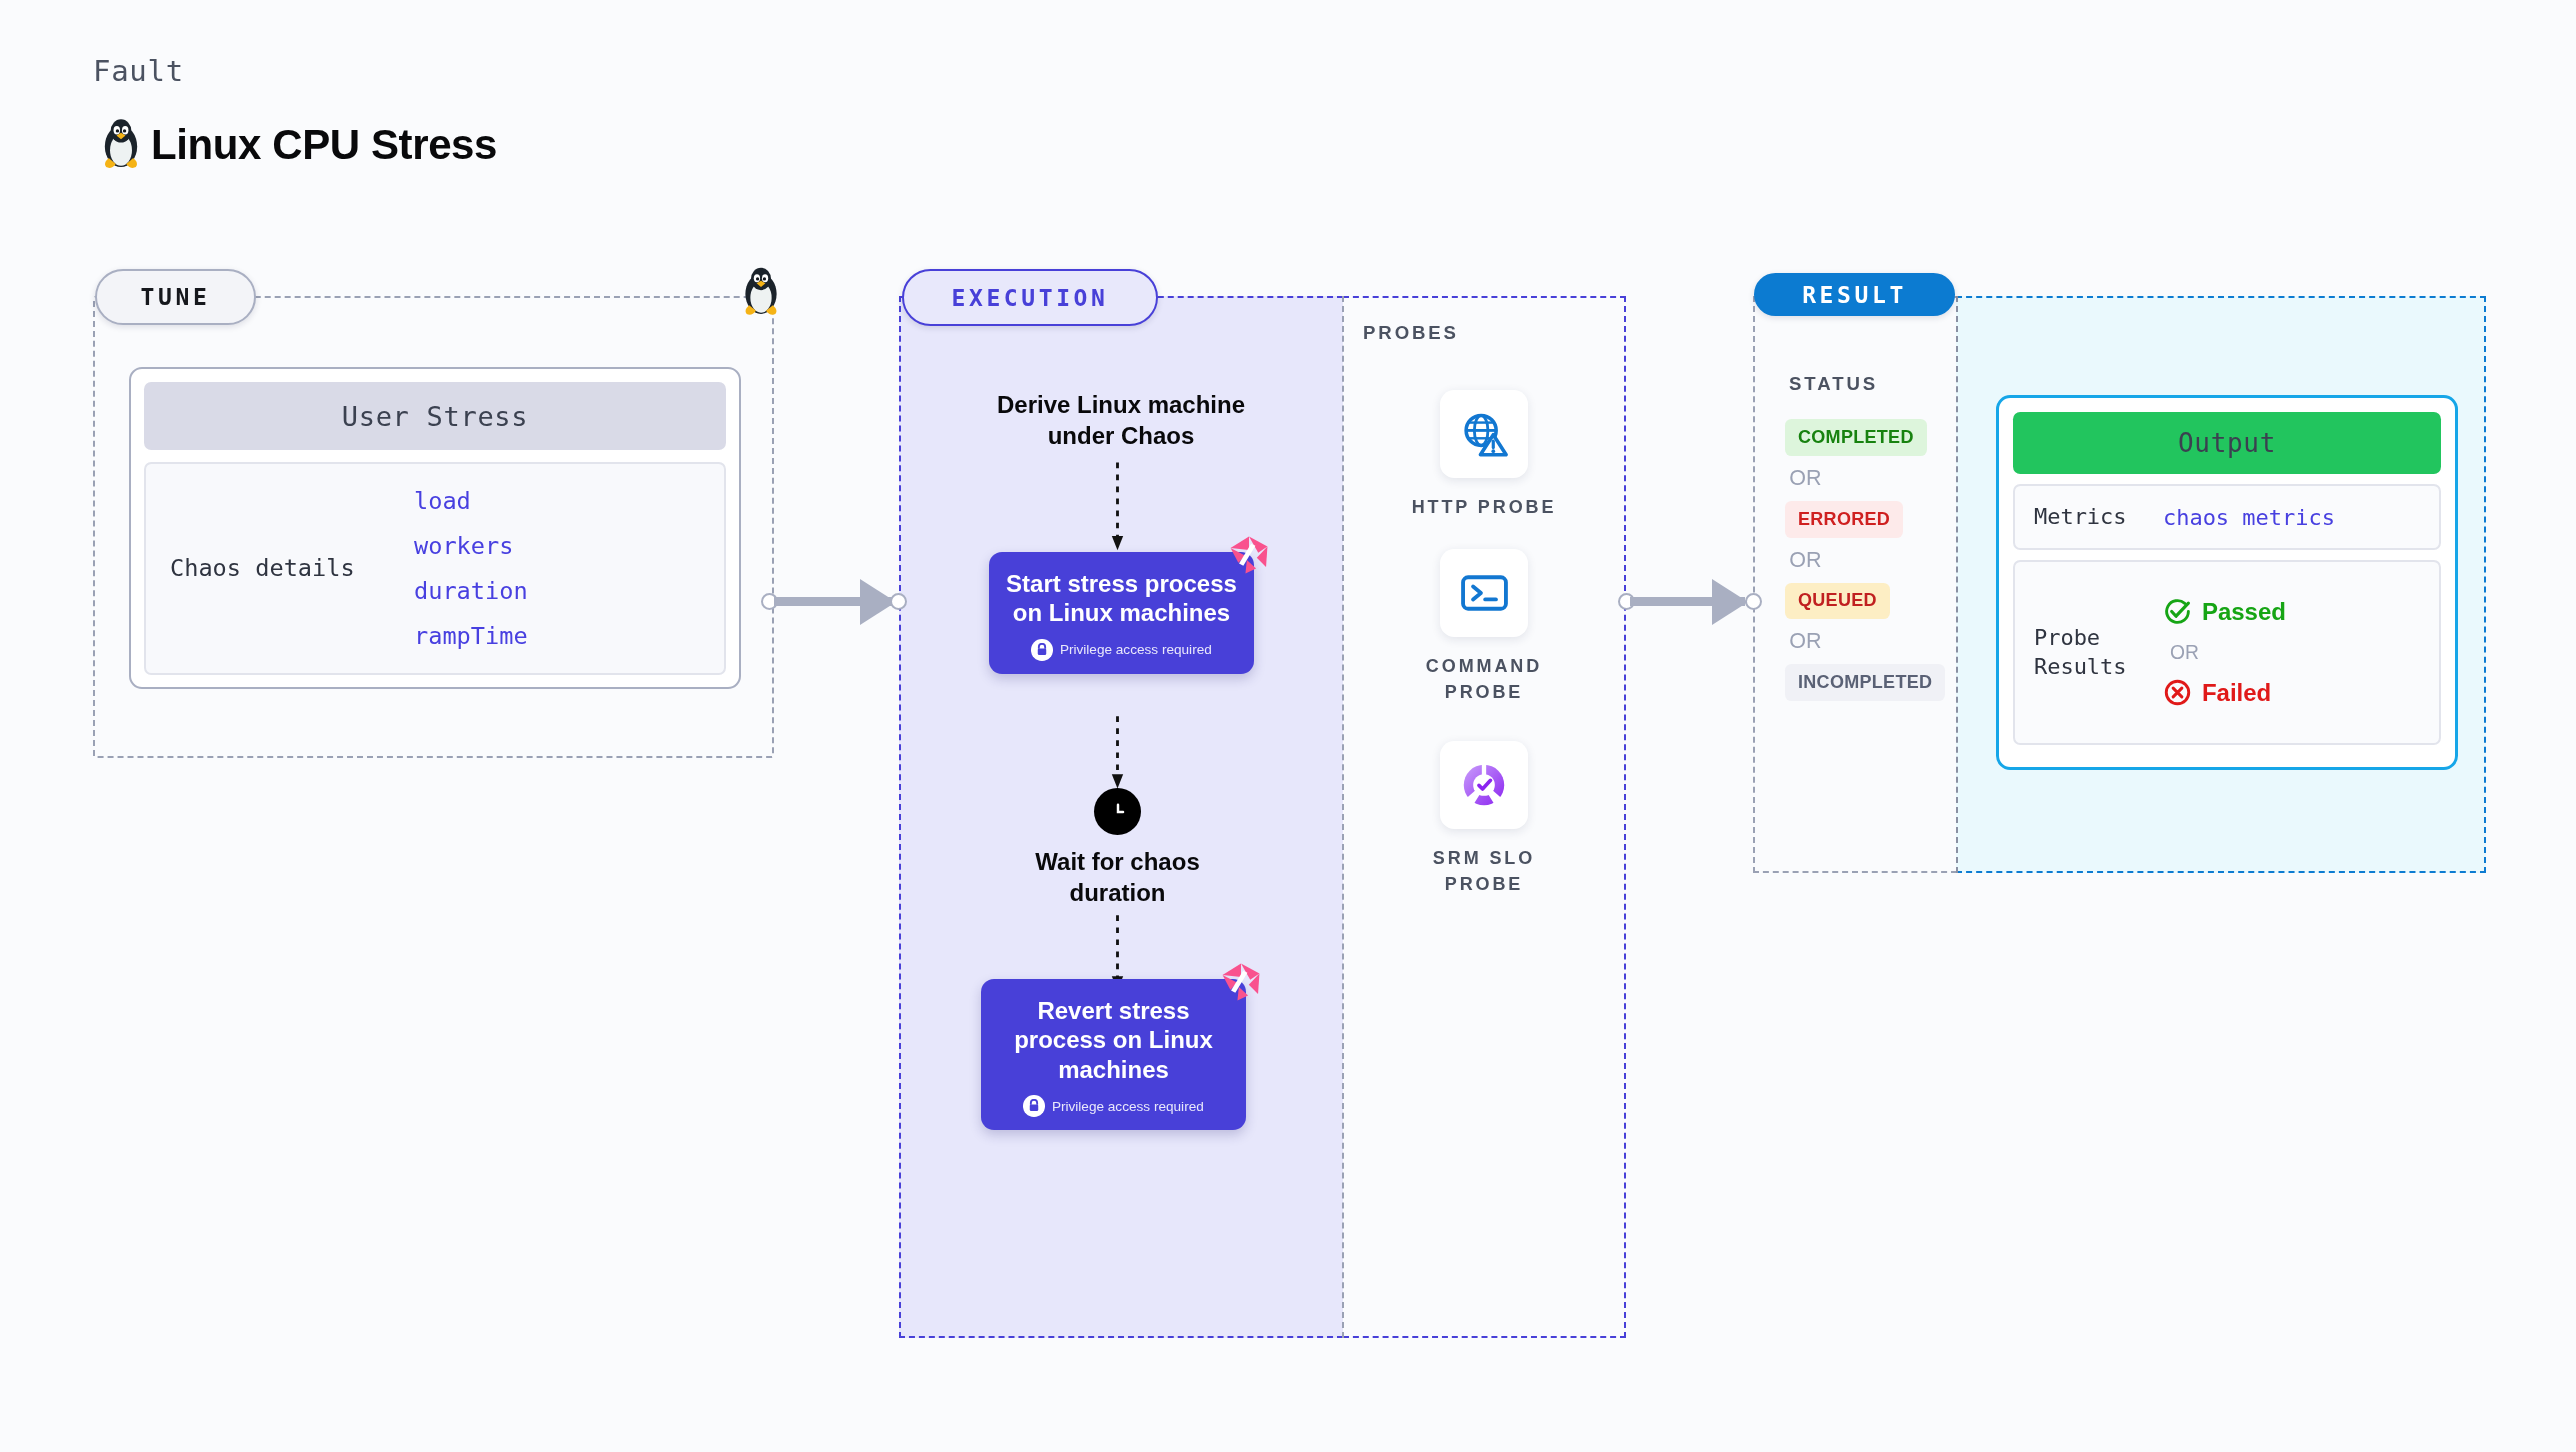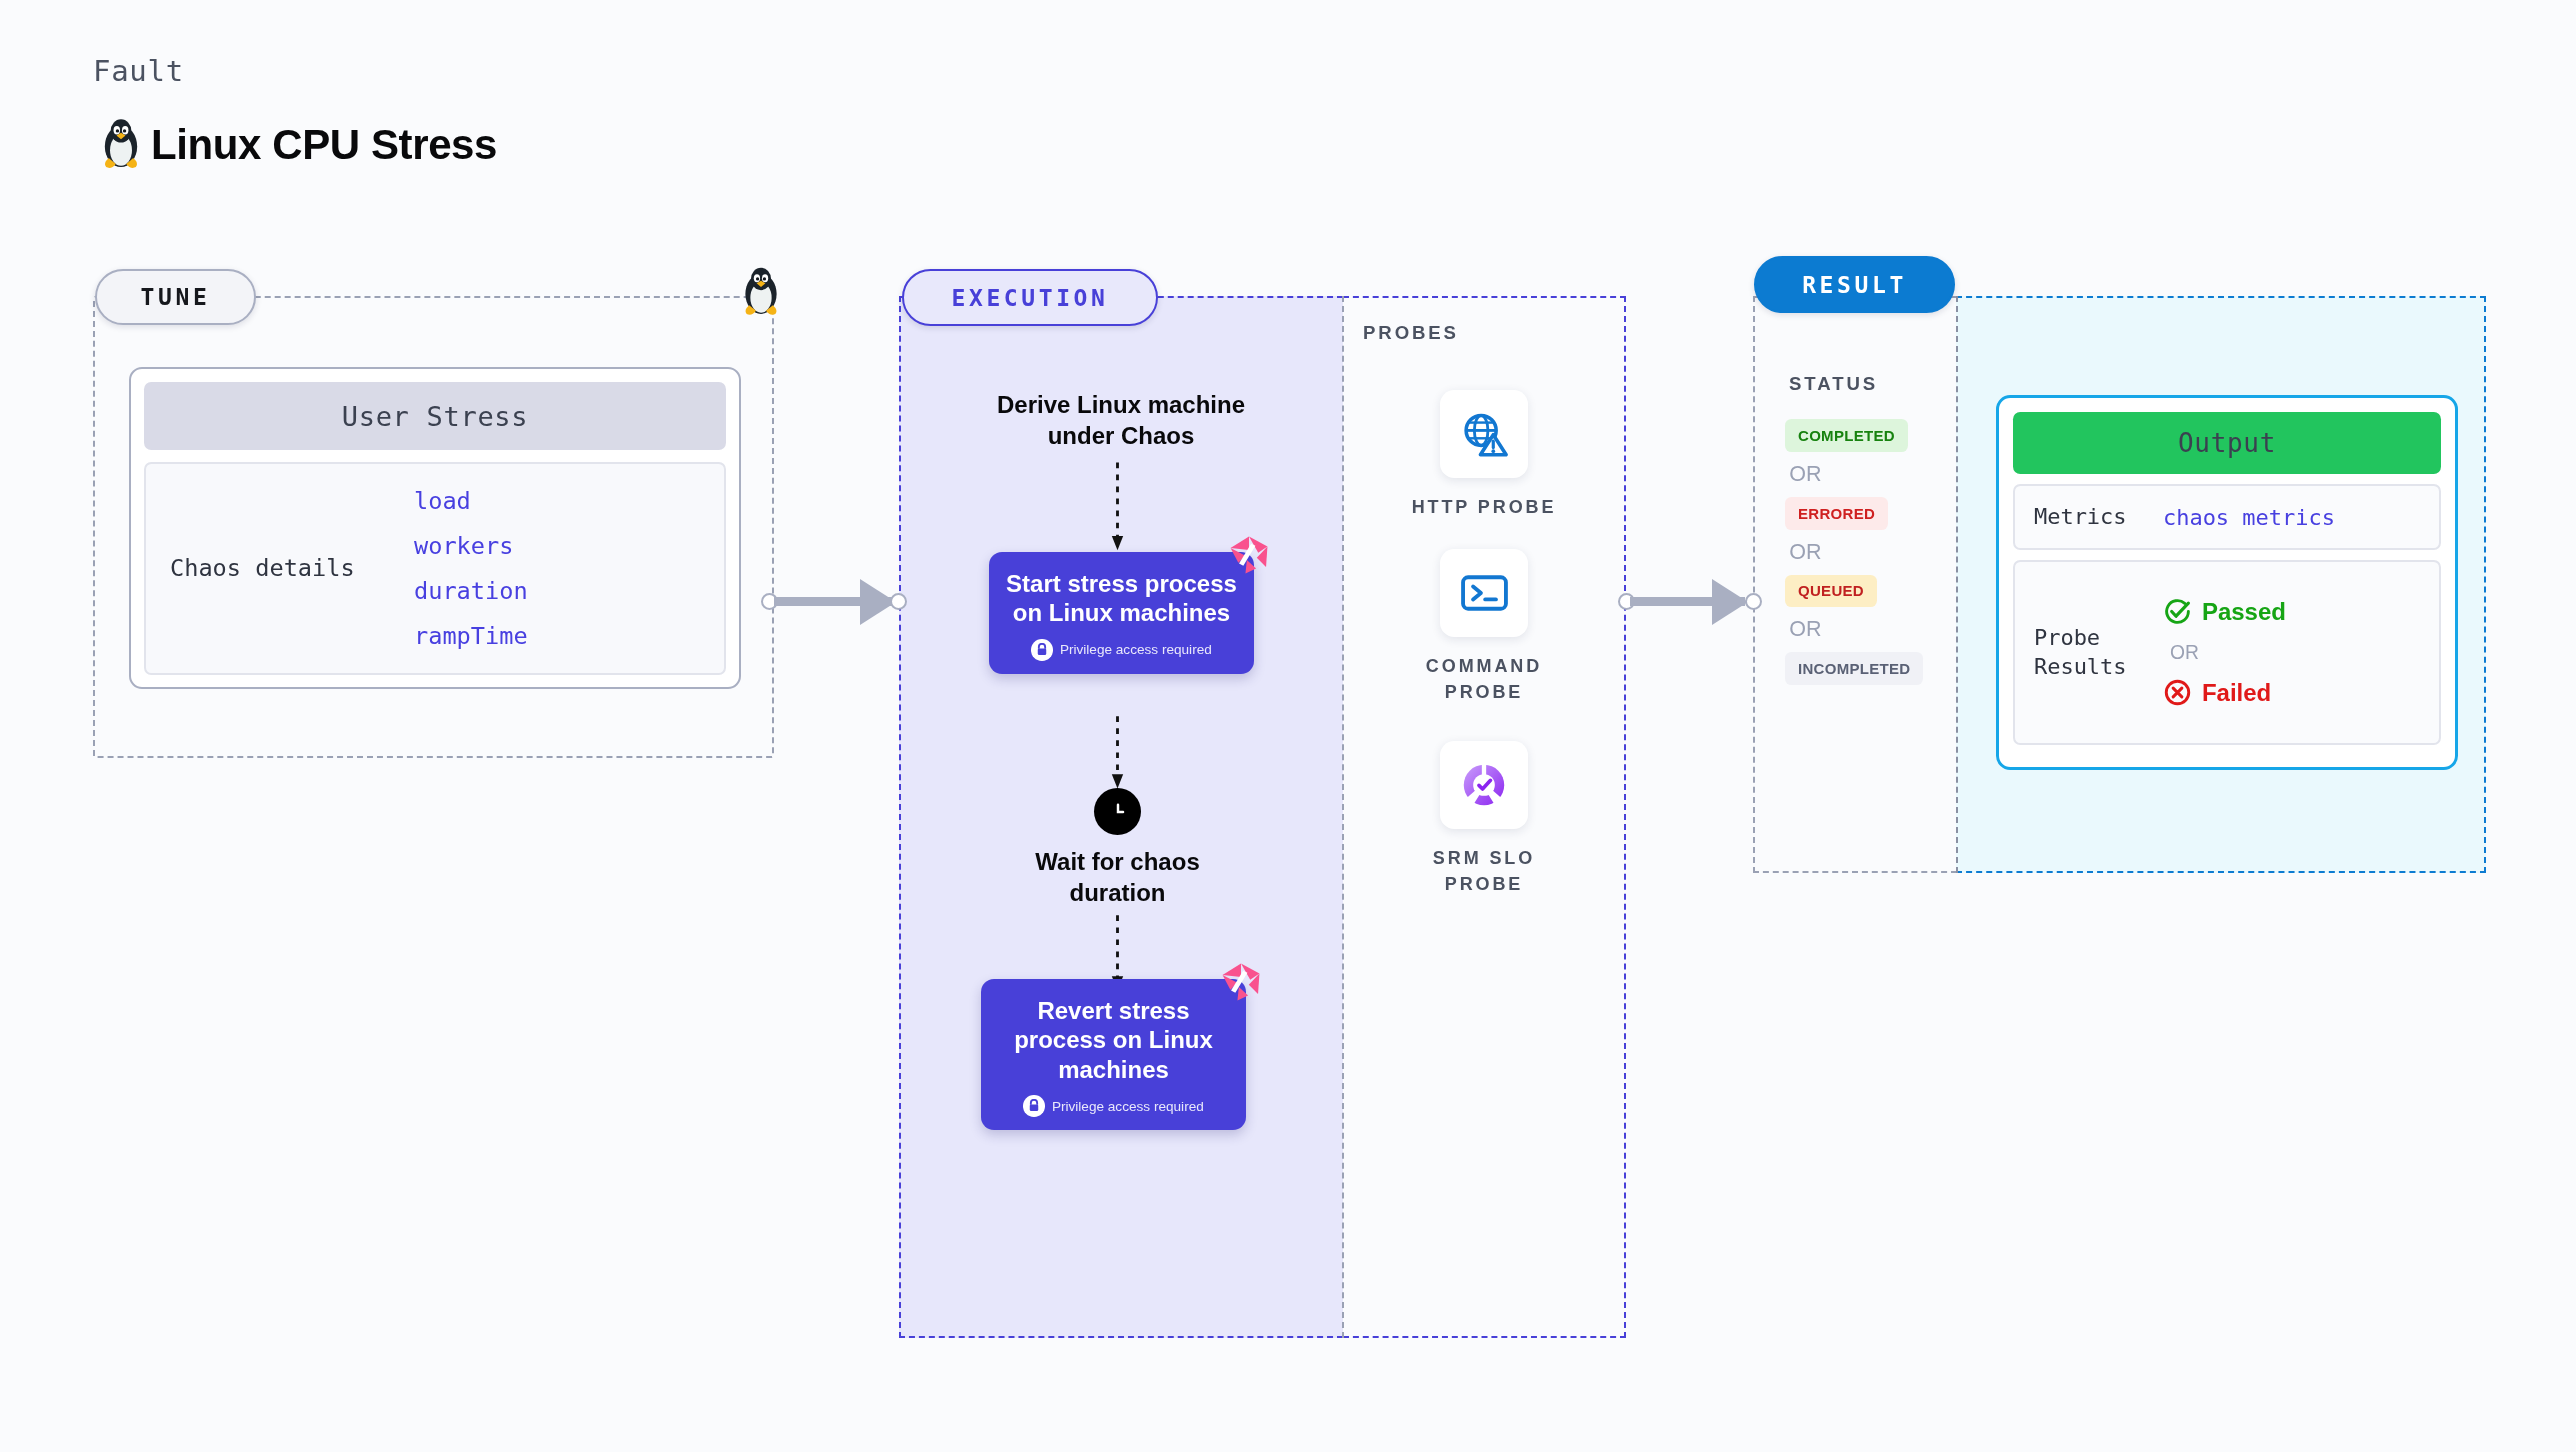--- a/index.html
+++ b/index.html
@@ -32,21 +32,21 @@
   }
   .pill-tune {
     left: 95px; top: 269px; width: 161px; height: 56px;
     background: #f3f4f8; border: 2.1px solid #a9afc2; color: #16181d; font-size: 23px;
   }
   .pill-exec {
     left: 902px; top: 269px; width: 256px; height: 57px;
     background: #e8e8fb; border: 2.1px solid #4840d8; color: #4840d8; font-size: 23px;
   }
   .pill-result {
-    left: 1754px; top: 256px; width: 201px; height: 57px;
+    left: 1754px; top: 273px; width: 201px; height: 43px;
     background: #0c7bd1; border: 2.1px solid #0c7bd1; color: #ffffff; font-size: 23px;
   }
 
   
   .dashed-box { position: absolute; }
   .box-tune {
     left: 93px; top: 296px; width: 681px; height: 462px;
     border: 2.9px dashed #9aa1b4; background: transparent; border-radius: 2.1px;
   }
   .box-exec {
@@ -154,21 +154,21 @@
   }
 
   
   .status-label {
     position: absolute; left: 1789px; top: 373px;
     font-size: 18.6px; font-weight: 700; color: #4b5261; letter-spacing: 2.9px;
   }
   .status-stack { position: absolute; left: 1785px; top: 419px; width: 179px; }
   .status-badge {
     display: inline-block; padding: 7.9px 13px; border-radius: 6.4px;
-    font-size: 15px; font-weight: 700; letter-spacing: 0.3px;
+    font-size: 18px; font-weight: 700; letter-spacing: 0.3px;
   }
   .status-or { font-size: 21.5px; color: #9aa1b4; padding: 10px 2.9px 10px 4.3px; }
 
   
   .output-card {
     position: absolute; left: 1996px; top: 395px; width: 462px; height: 375px;
     background: #ffffff; border: 3.6px solid #16a6e8; border-radius: 14.3px;
     padding: 14.3px;
   }
   .output-header {

